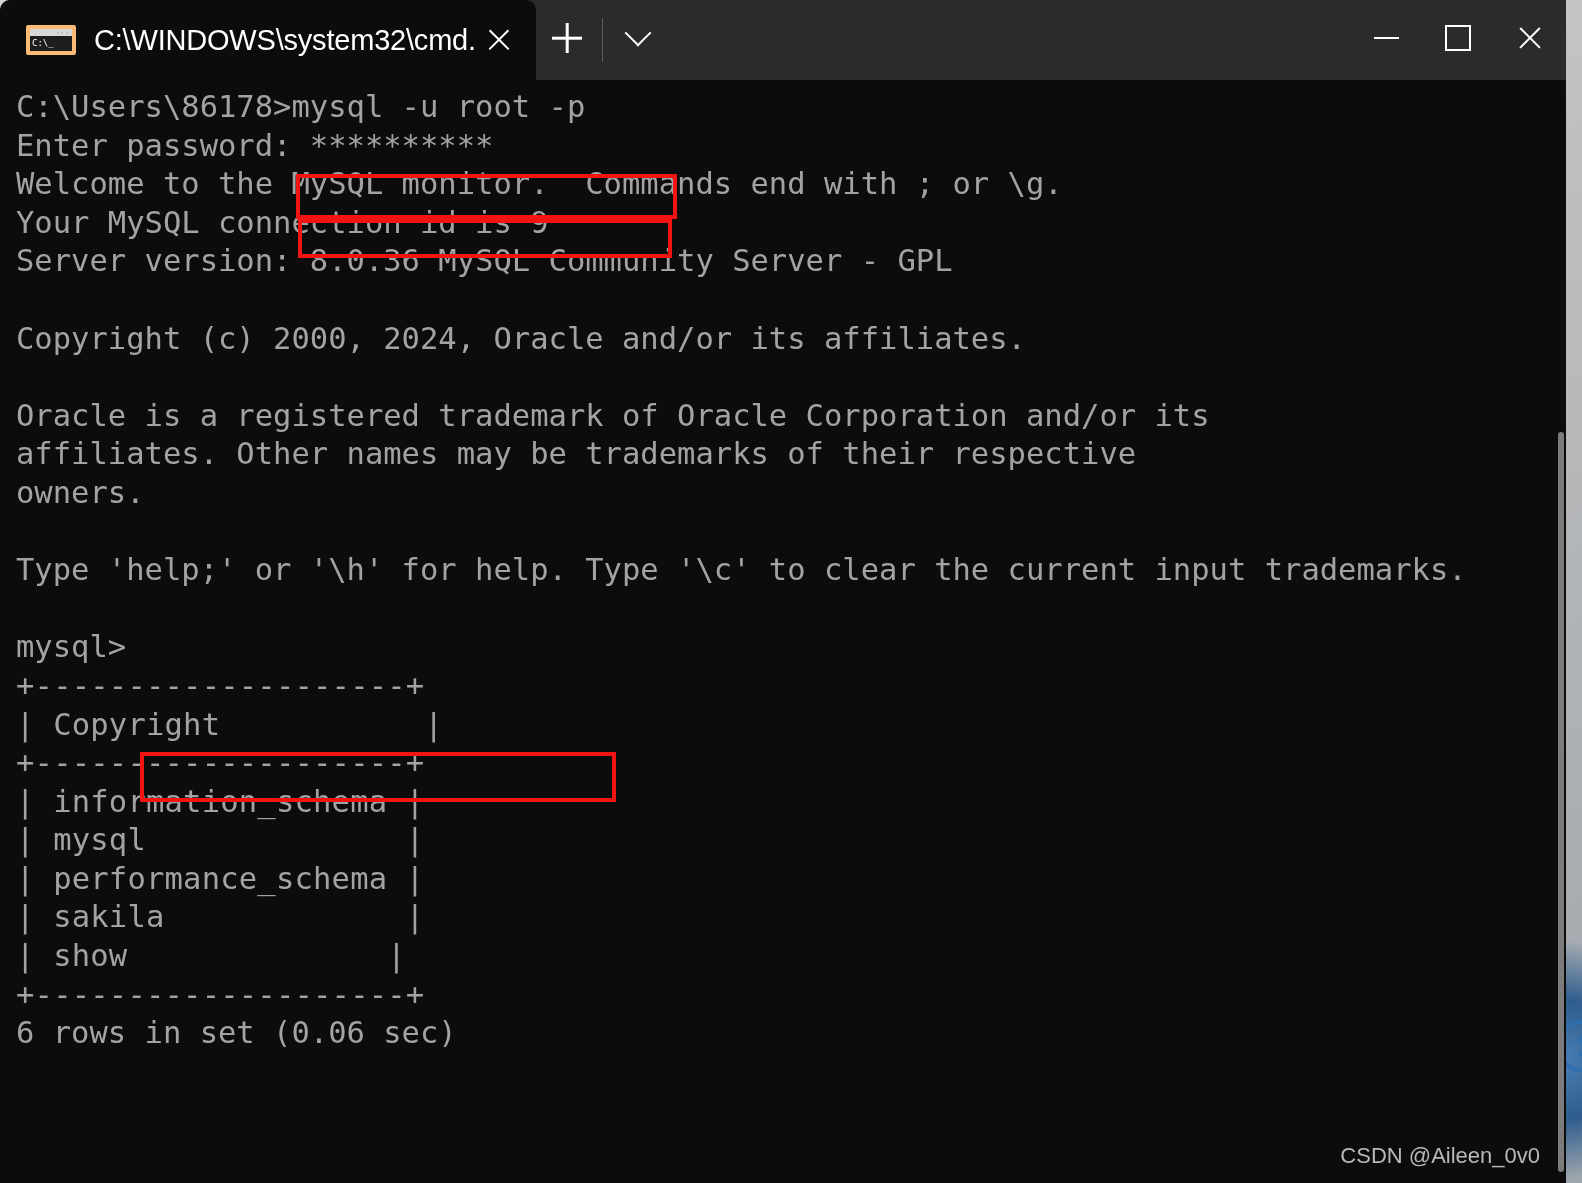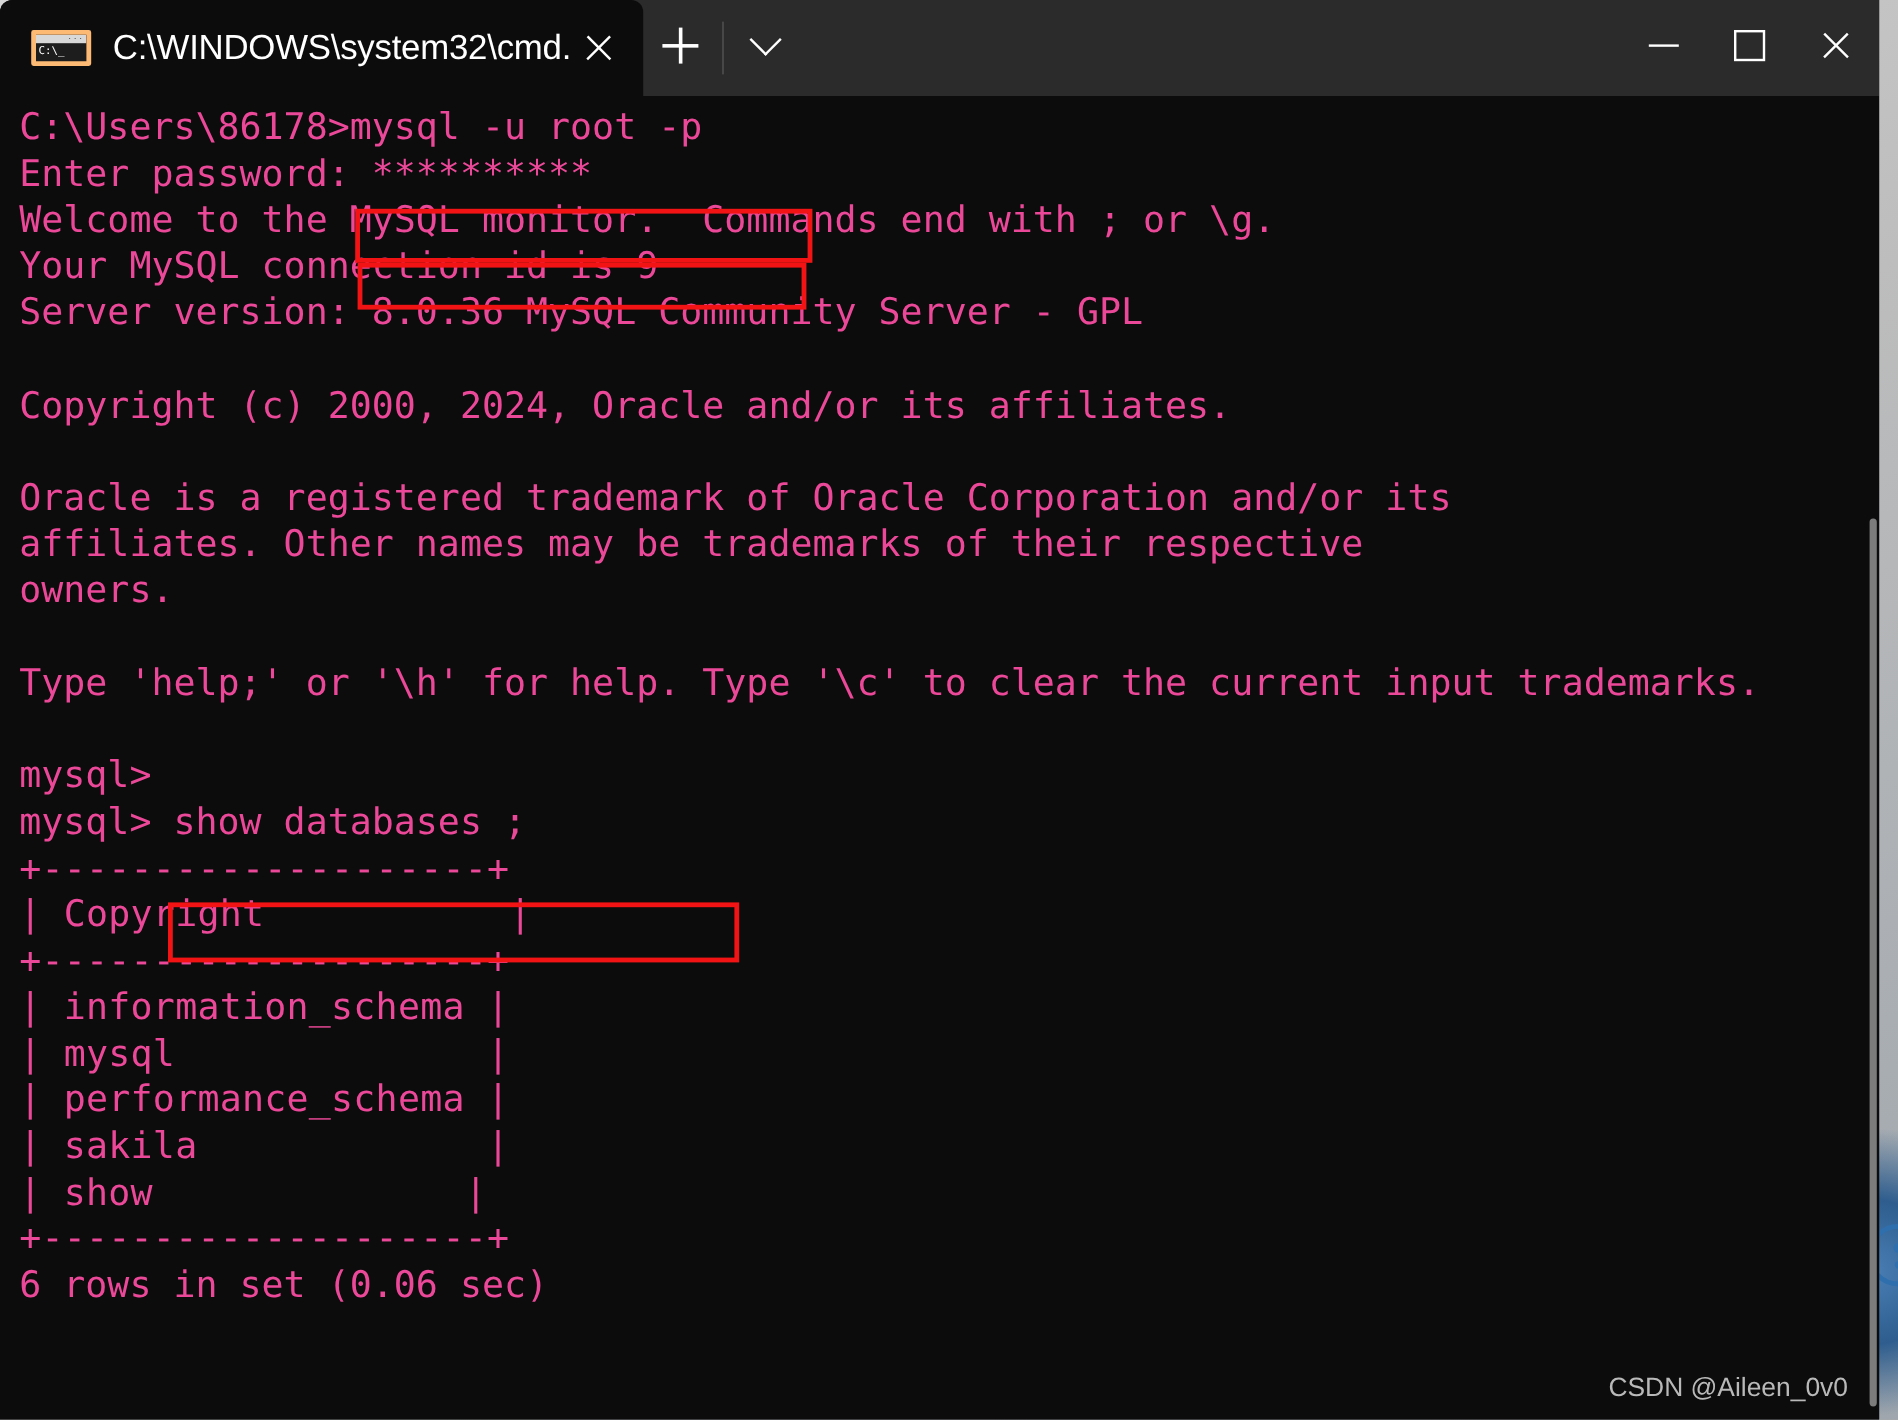--- a/index.html
+++ b/index.html
@@ -151,21 +151,21 @@
     position:relative;
     height:1103px;
     background:#0c0c0c;
     padding:8px 0 0 16px;
     overflow:hidden;
   }
   .line{
     font-family:"DejaVu Sans Mono", monospace;
     font-size:30.5px;
     line-height:38.6px;
-    color:#ec4899;
+    color:#a3a3a3;
     white-space:pre;
     letter-spacing:0px;
     height:38.6px;
   }
   .line.blank{ color:transparent; }
   .line.table{
     font-family:"DejaVu Sans Mono", monospace;
     letter-spacing:0.2px;
   }
 
@@ -246,21 +246,20 @@
     <div class="line blank"></div>
     <div class="line">Copyright (c) 2000, 2024, Oracle and/or its affiliates.</div>
     <div class="line blank"></div>
     <div class="line">Oracle is a registered trademark of Oracle Corporation and/or its</div>
     <div class="line">affiliates. Other names may be trademarks of their respective</div>
     <div class="line">owners.</div>
     <div class="line blank"></div>
     <div class="line">Type 'help;' or '\h' for help. Type '\c' to clear the current input trademarks.</div>
     <div class="line blank"></div>
     <div class="line">mysql&gt;</div>
-    <div class="line">mysql&gt; show databases ;</div>
     <div class="line table">+--------------------+</div>
     <div class="line table">| Copyright           |</div>
     <div class="line table">+--------------------+</div>
     <div class="line table">| information_schema |</div>
     <div class="line table">| mysql              |</div>
     <div class="line table">| performance_schema |</div>
     <div class="line table">| sakila             |</div>
     <div class="line table">| show              |</div>
     <div class="line table">+--------------------+</div>
     <div class="line">6 rows in set (0.06 sec)</div>

